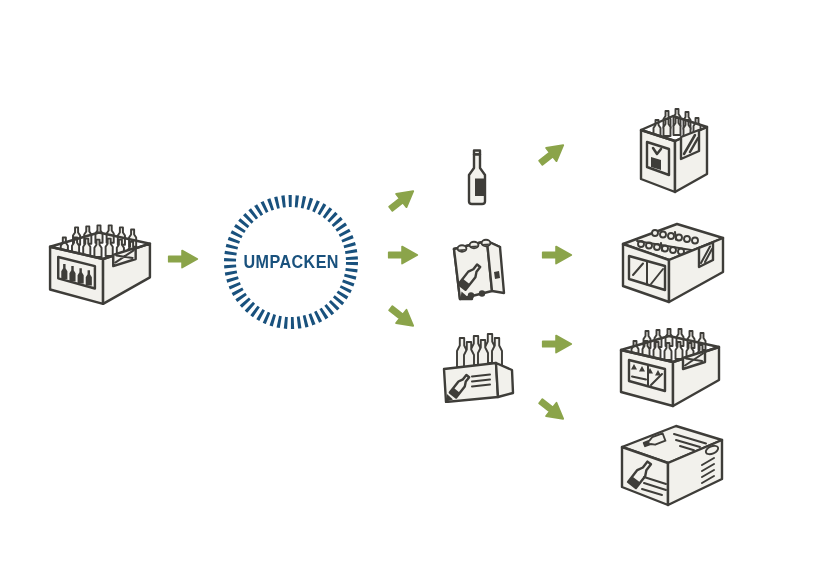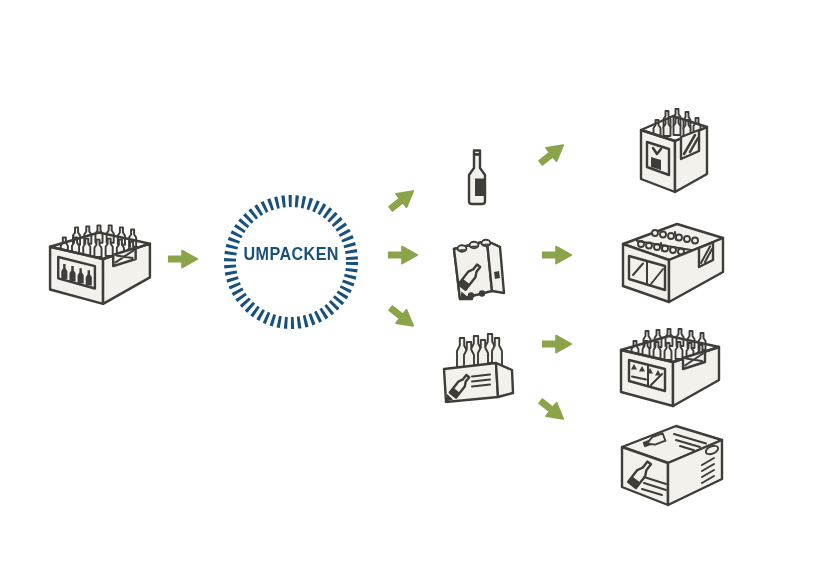--- a/index.html
+++ b/index.html
@@ -66,21 +66,21 @@
       <use href="#mbD" class="dk" x="42" y="70"></use>
   </svg>
 
   <svg class="abs" style="left:167px;top:247px" width="32" height="24" viewBox="0 0 36 26">
       <use href="#arrowP" class="grn"></use>
     </svg>
 
   <svg class="abs" style="left:221px;top:192px" width="140" height="140" viewBox="0 0 140 140">
     <circle class="ringc" cx="70" cy="70" r="61" stroke-dasharray="3.05 3.57"></circle>
   </svg>
-  <div class="abs ring-label-wrap" style="left:221px;top:184px;width:140px;height:140px">
+  <div class="abs ring-label-wrap" style="left:221px;top:192px;width:140px;height:140px">
     <span class="ring-label">UMPACKEN</span>
   </div>
 
   <svg class="abs rotup" style="left:386px;top:188px" width="32" height="24" viewBox="0 0 36 26">
       <use href="#arrowP" class="grn"></use>
     </svg>
   <svg class="abs" style="left:387px;top:243px" width="32" height="24" viewBox="0 0 36 26">
       <use href="#arrowP" class="grn"></use>
     </svg>
   <svg class="abs rotdn" style="left:386px;top:305px" width="32" height="24" viewBox="0 0 36 26">

